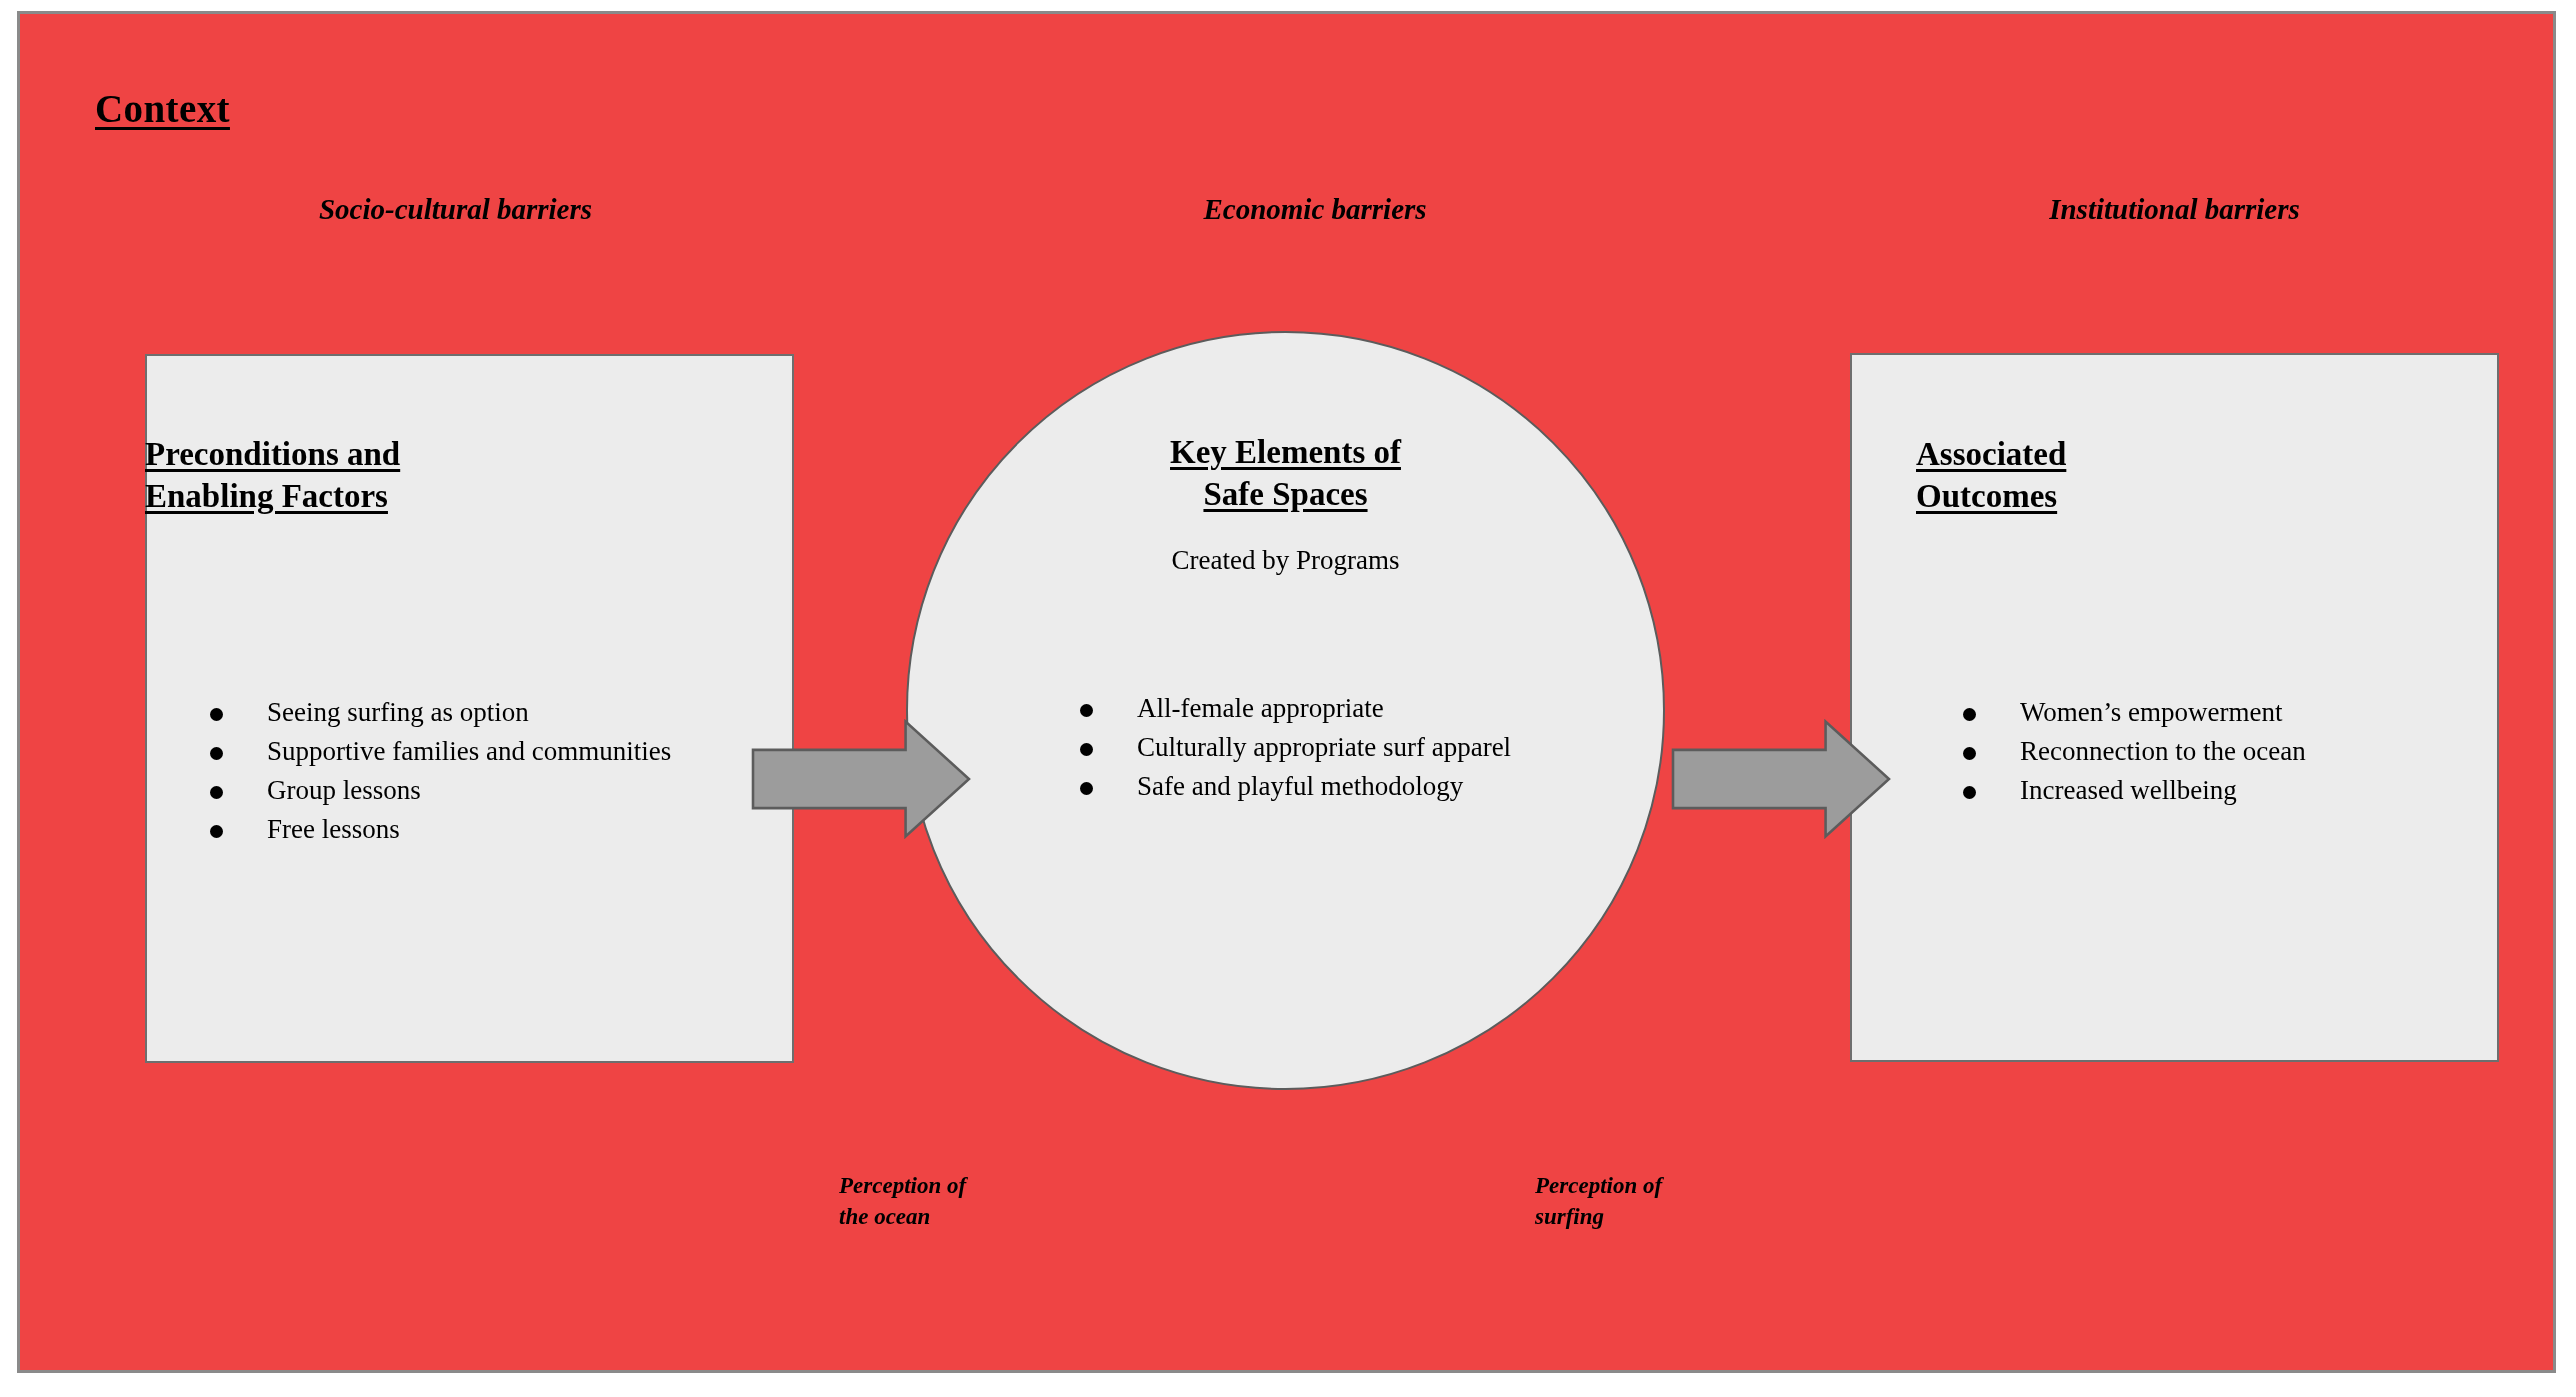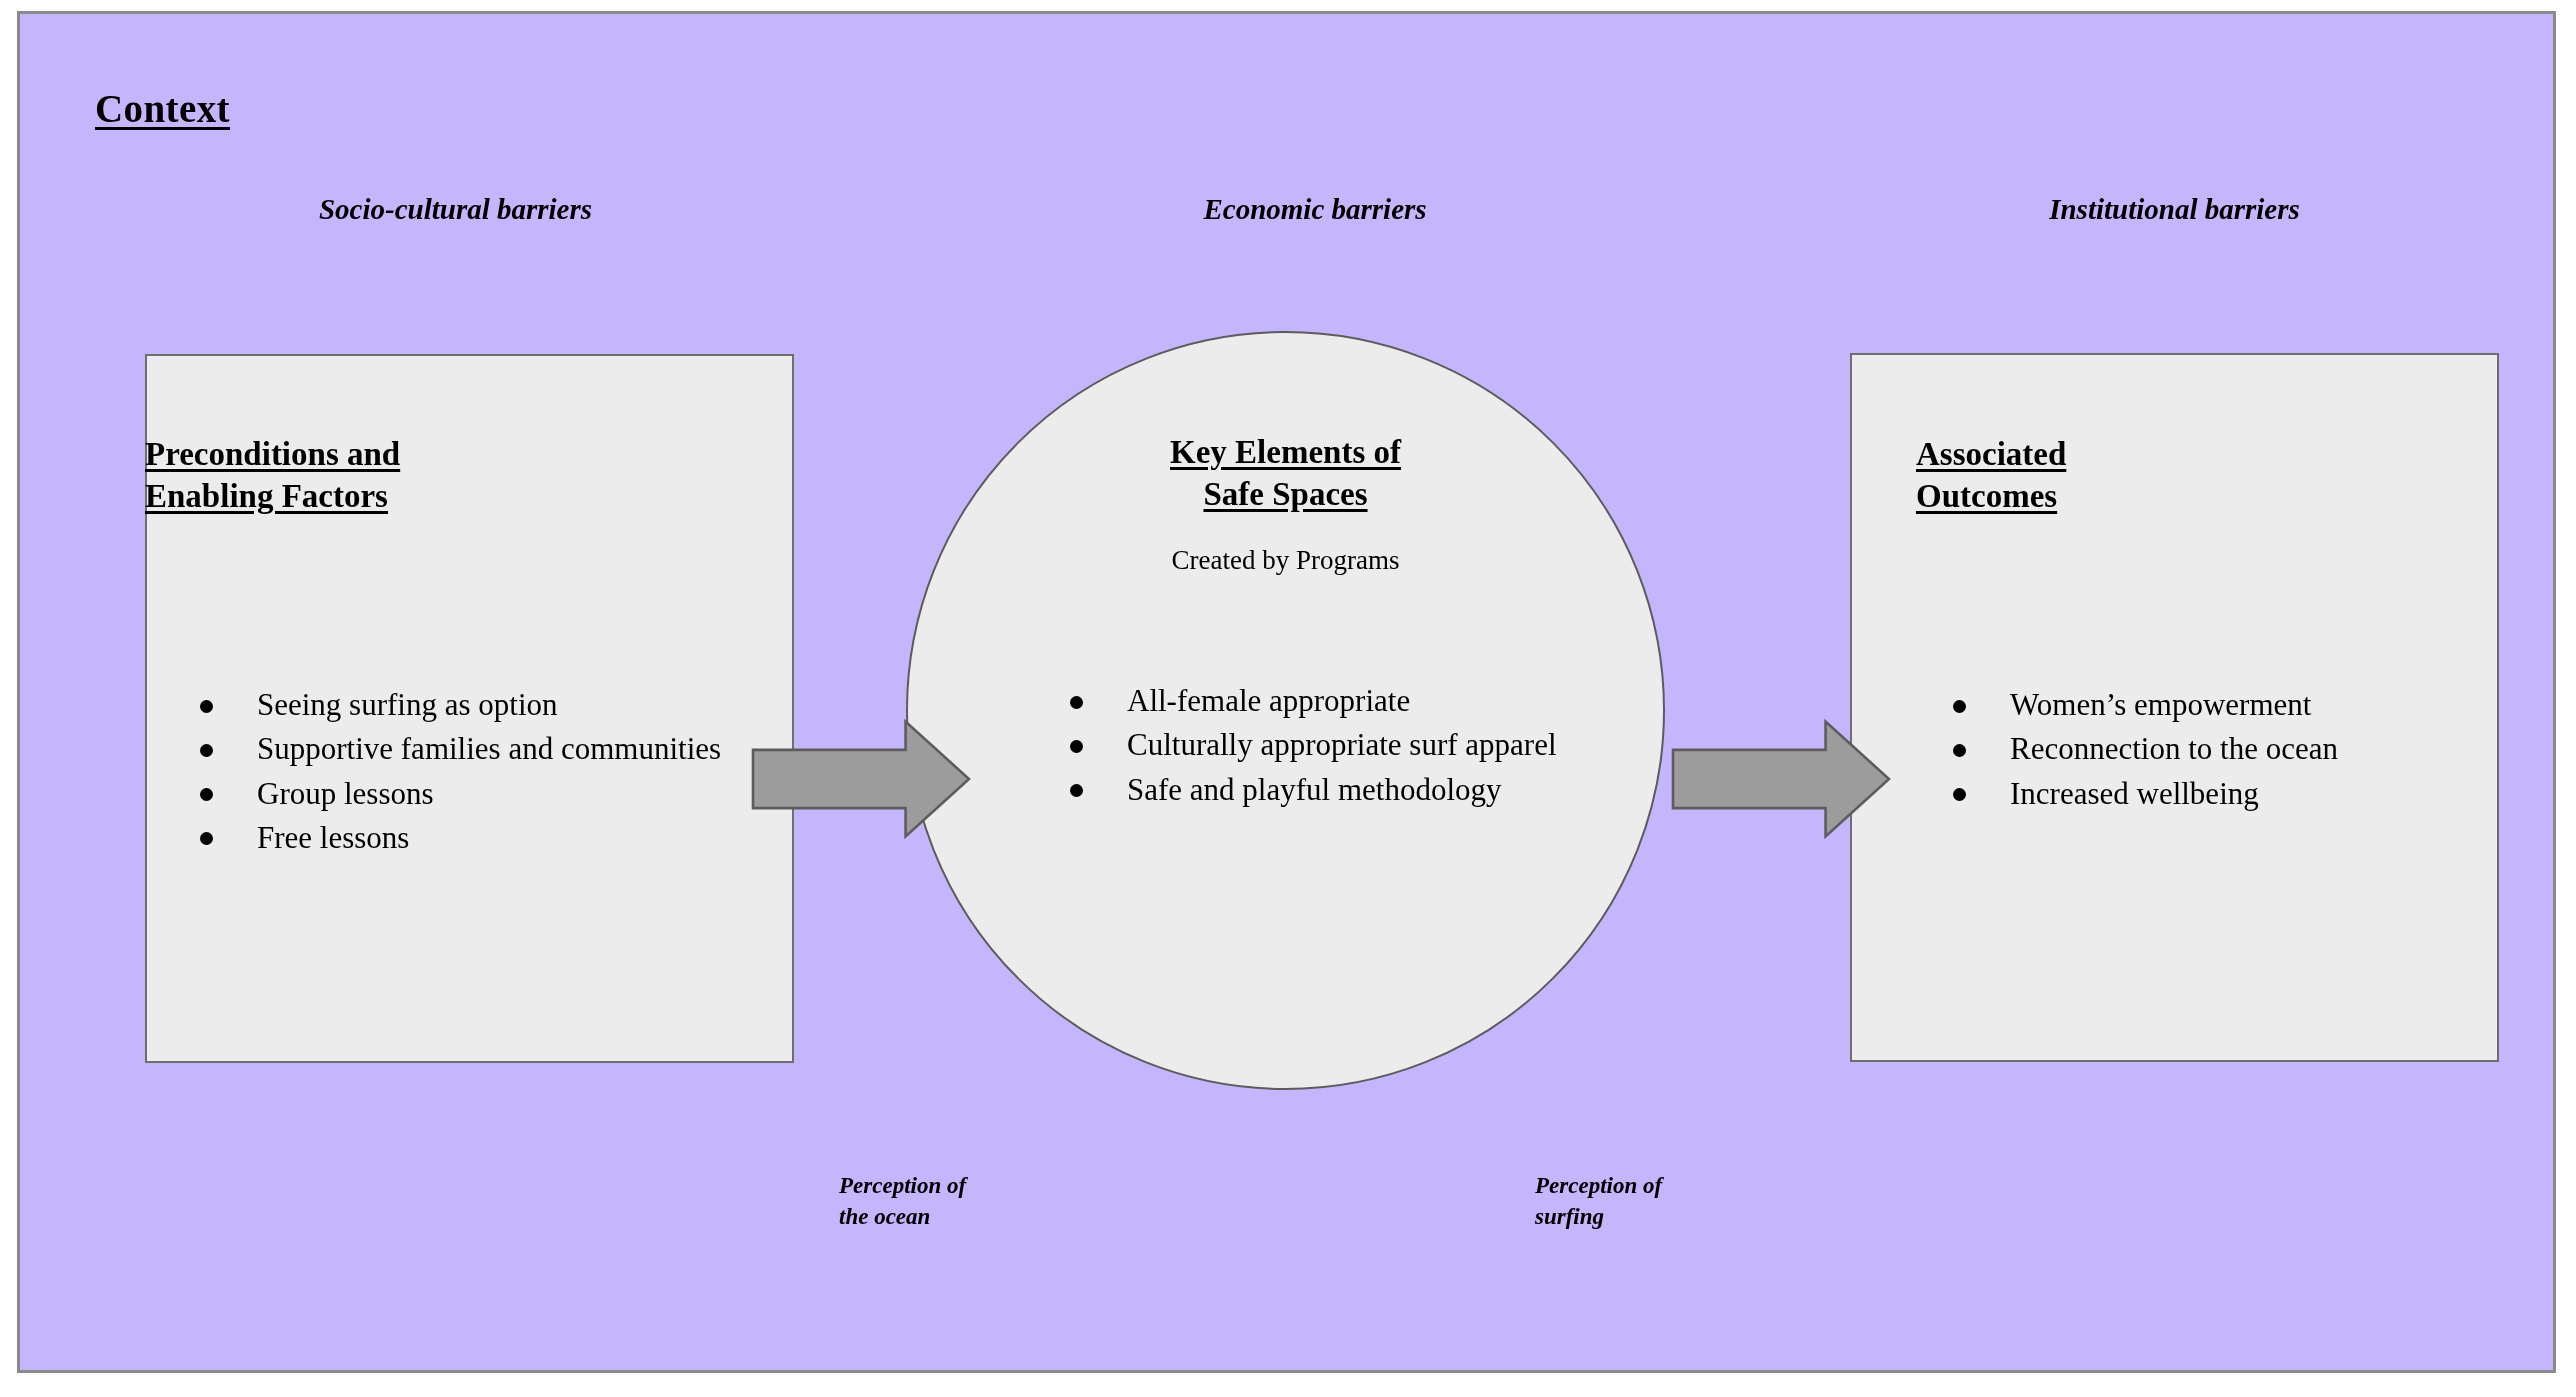--- a/index.html
+++ b/index.html
@@ -15,21 +15,21 @@
     overflow: hidden;
   }
 
   
   #figure-frame {
     position: absolute;
     left: 17px;
     top: 11px;
     width: 2539px;
     height: 1362px;
-    background: #c4b5fd;
+    background: #ef4444;
     border: 3.4px solid #8a8a8a;
     box-sizing: border-box;
   }
 
   
   #context-title {
     position: absolute;
     left: 75px;
     top: 72px;
     font-size: 39px;
@@ -103,24 +103,24 @@
     position: absolute;
     left: 886px; top: 531px; width: 759px;
     text-align: center;
     font-size: 27px;
     font-weight: normal;
   }
 
   
   .bullet-list {
     position: absolute;
-    margin: 2px;
+    margin: 12px;
     padding: 0;
     list-style: none;
-    font-size: 31px;
+    font-size: 27px;
     line-height: 1.32;
   }
   .bullet-list li {
     position: relative;
     padding-left: 67px;
     margin-bottom: 3.4px;
   }
   .bullet-list li .bullet-dot {
     position: absolute;
     left: 10.3px;

